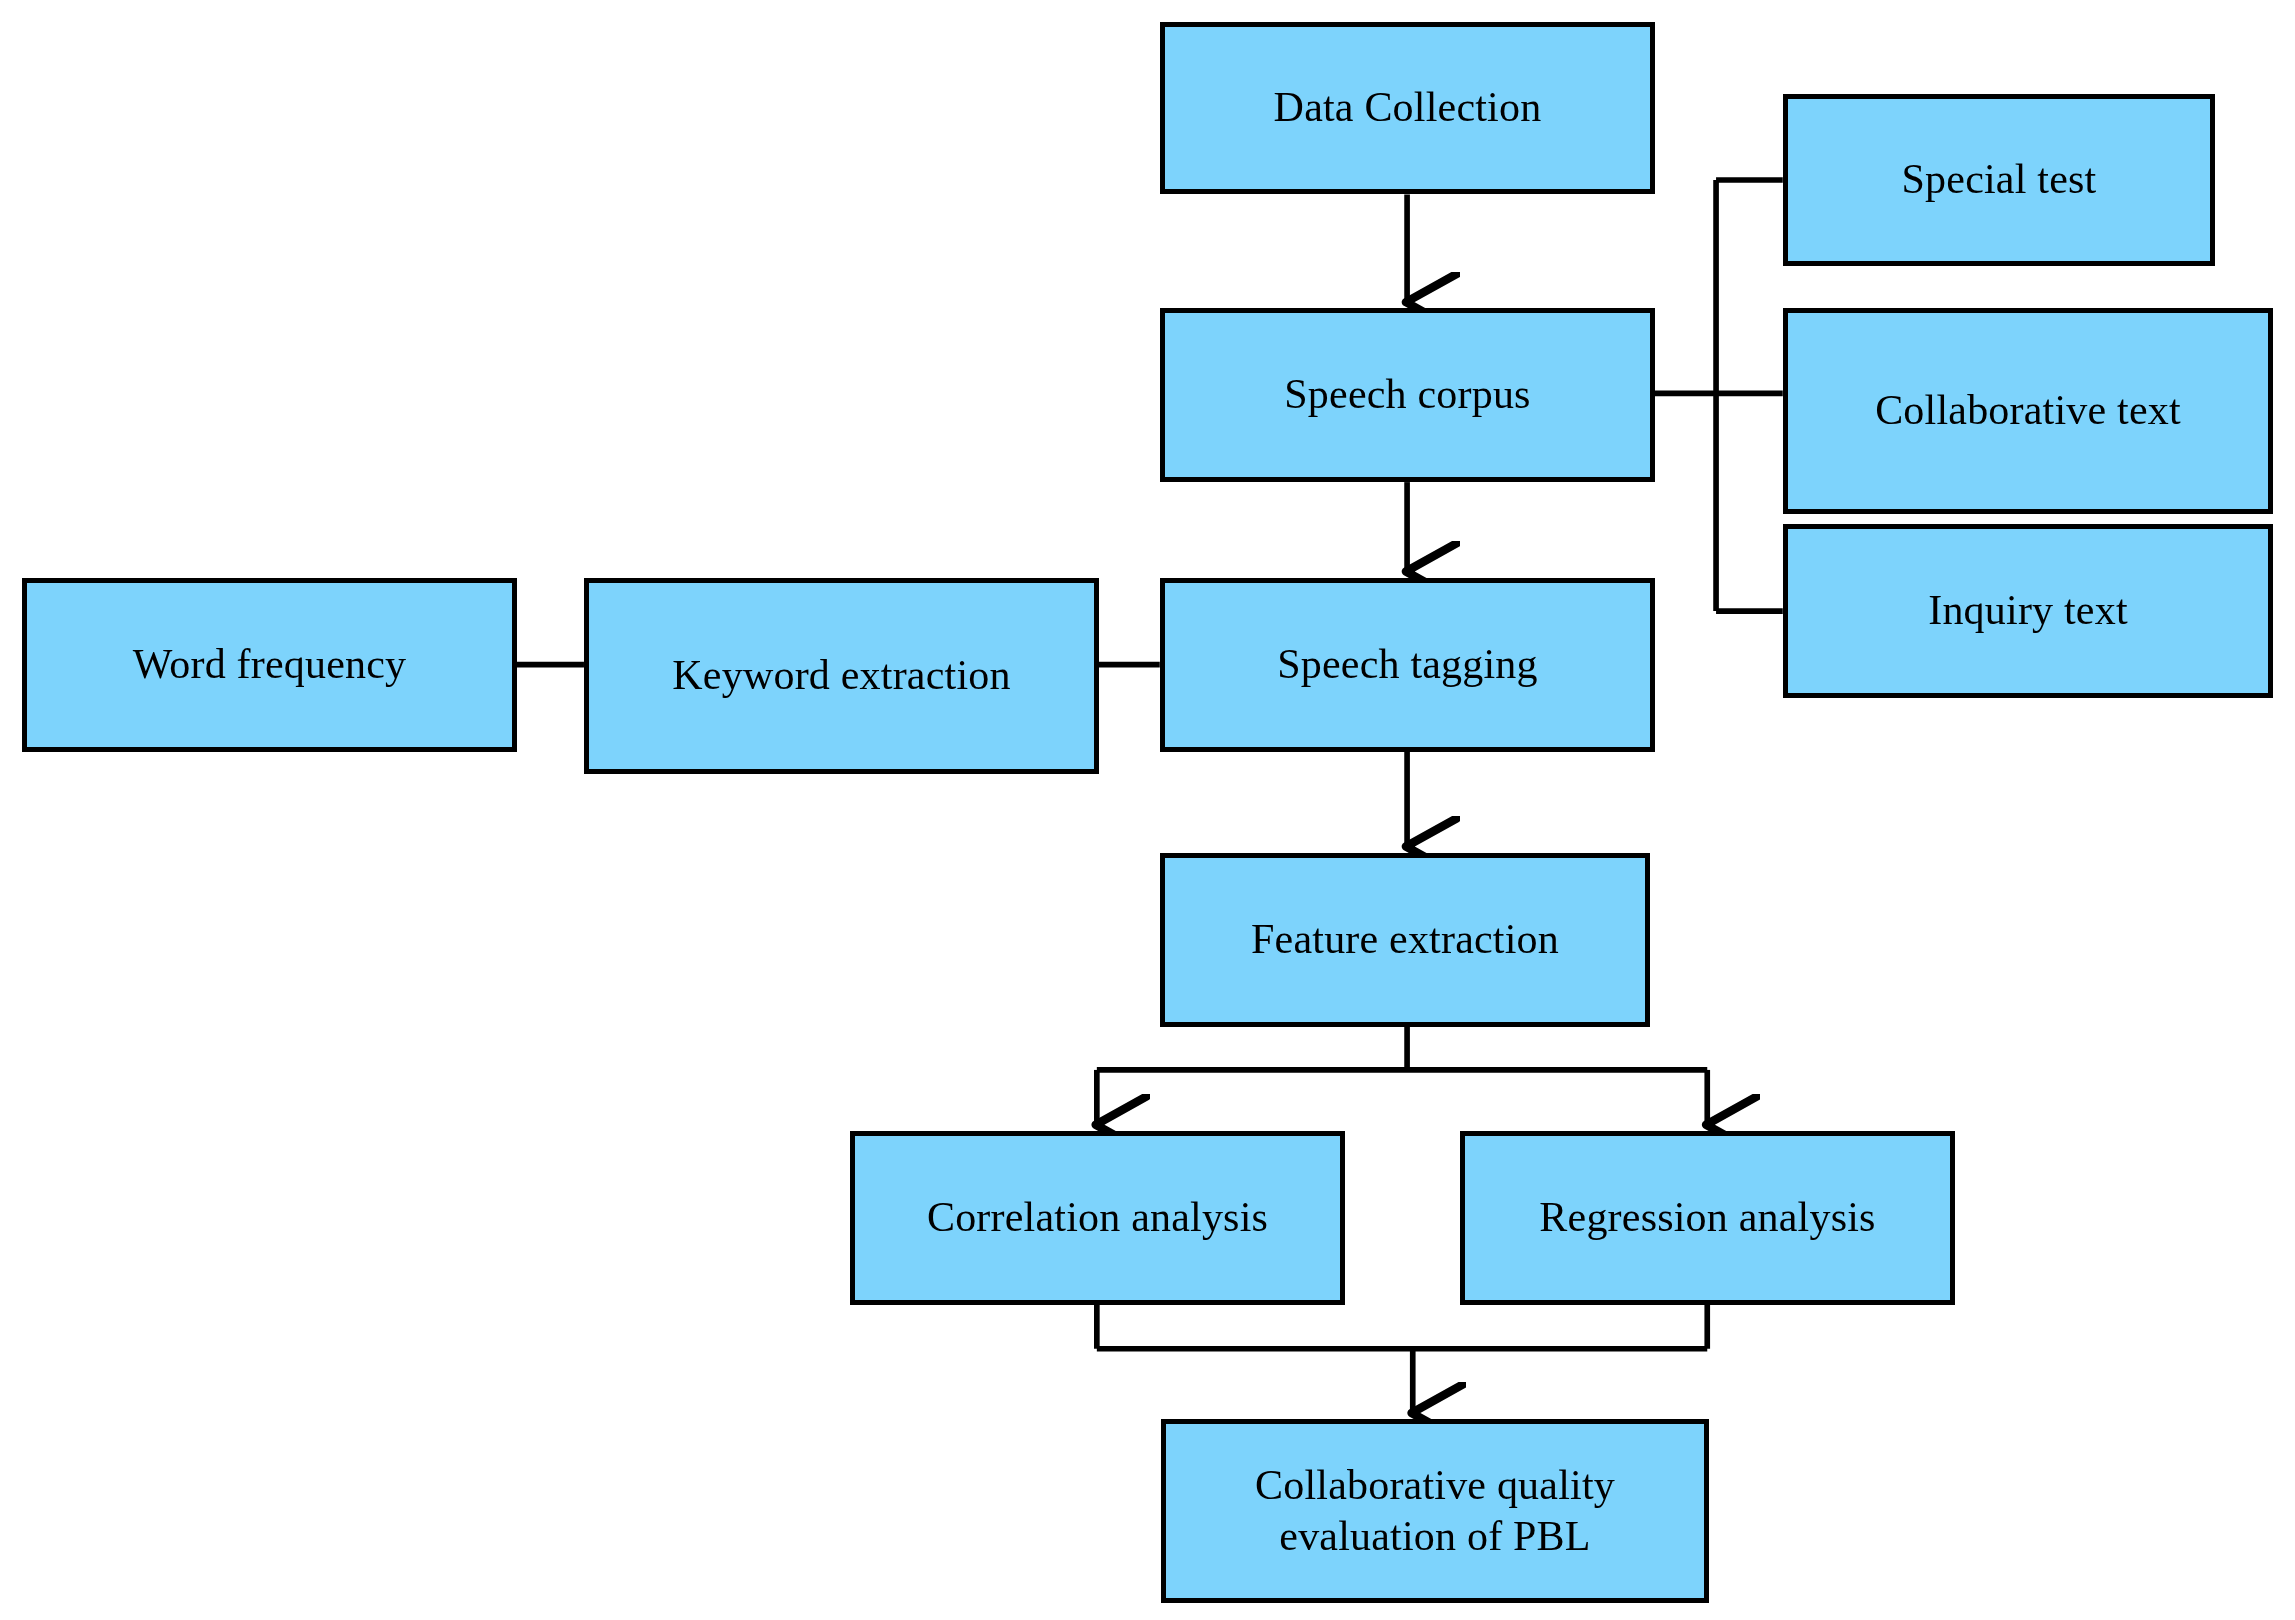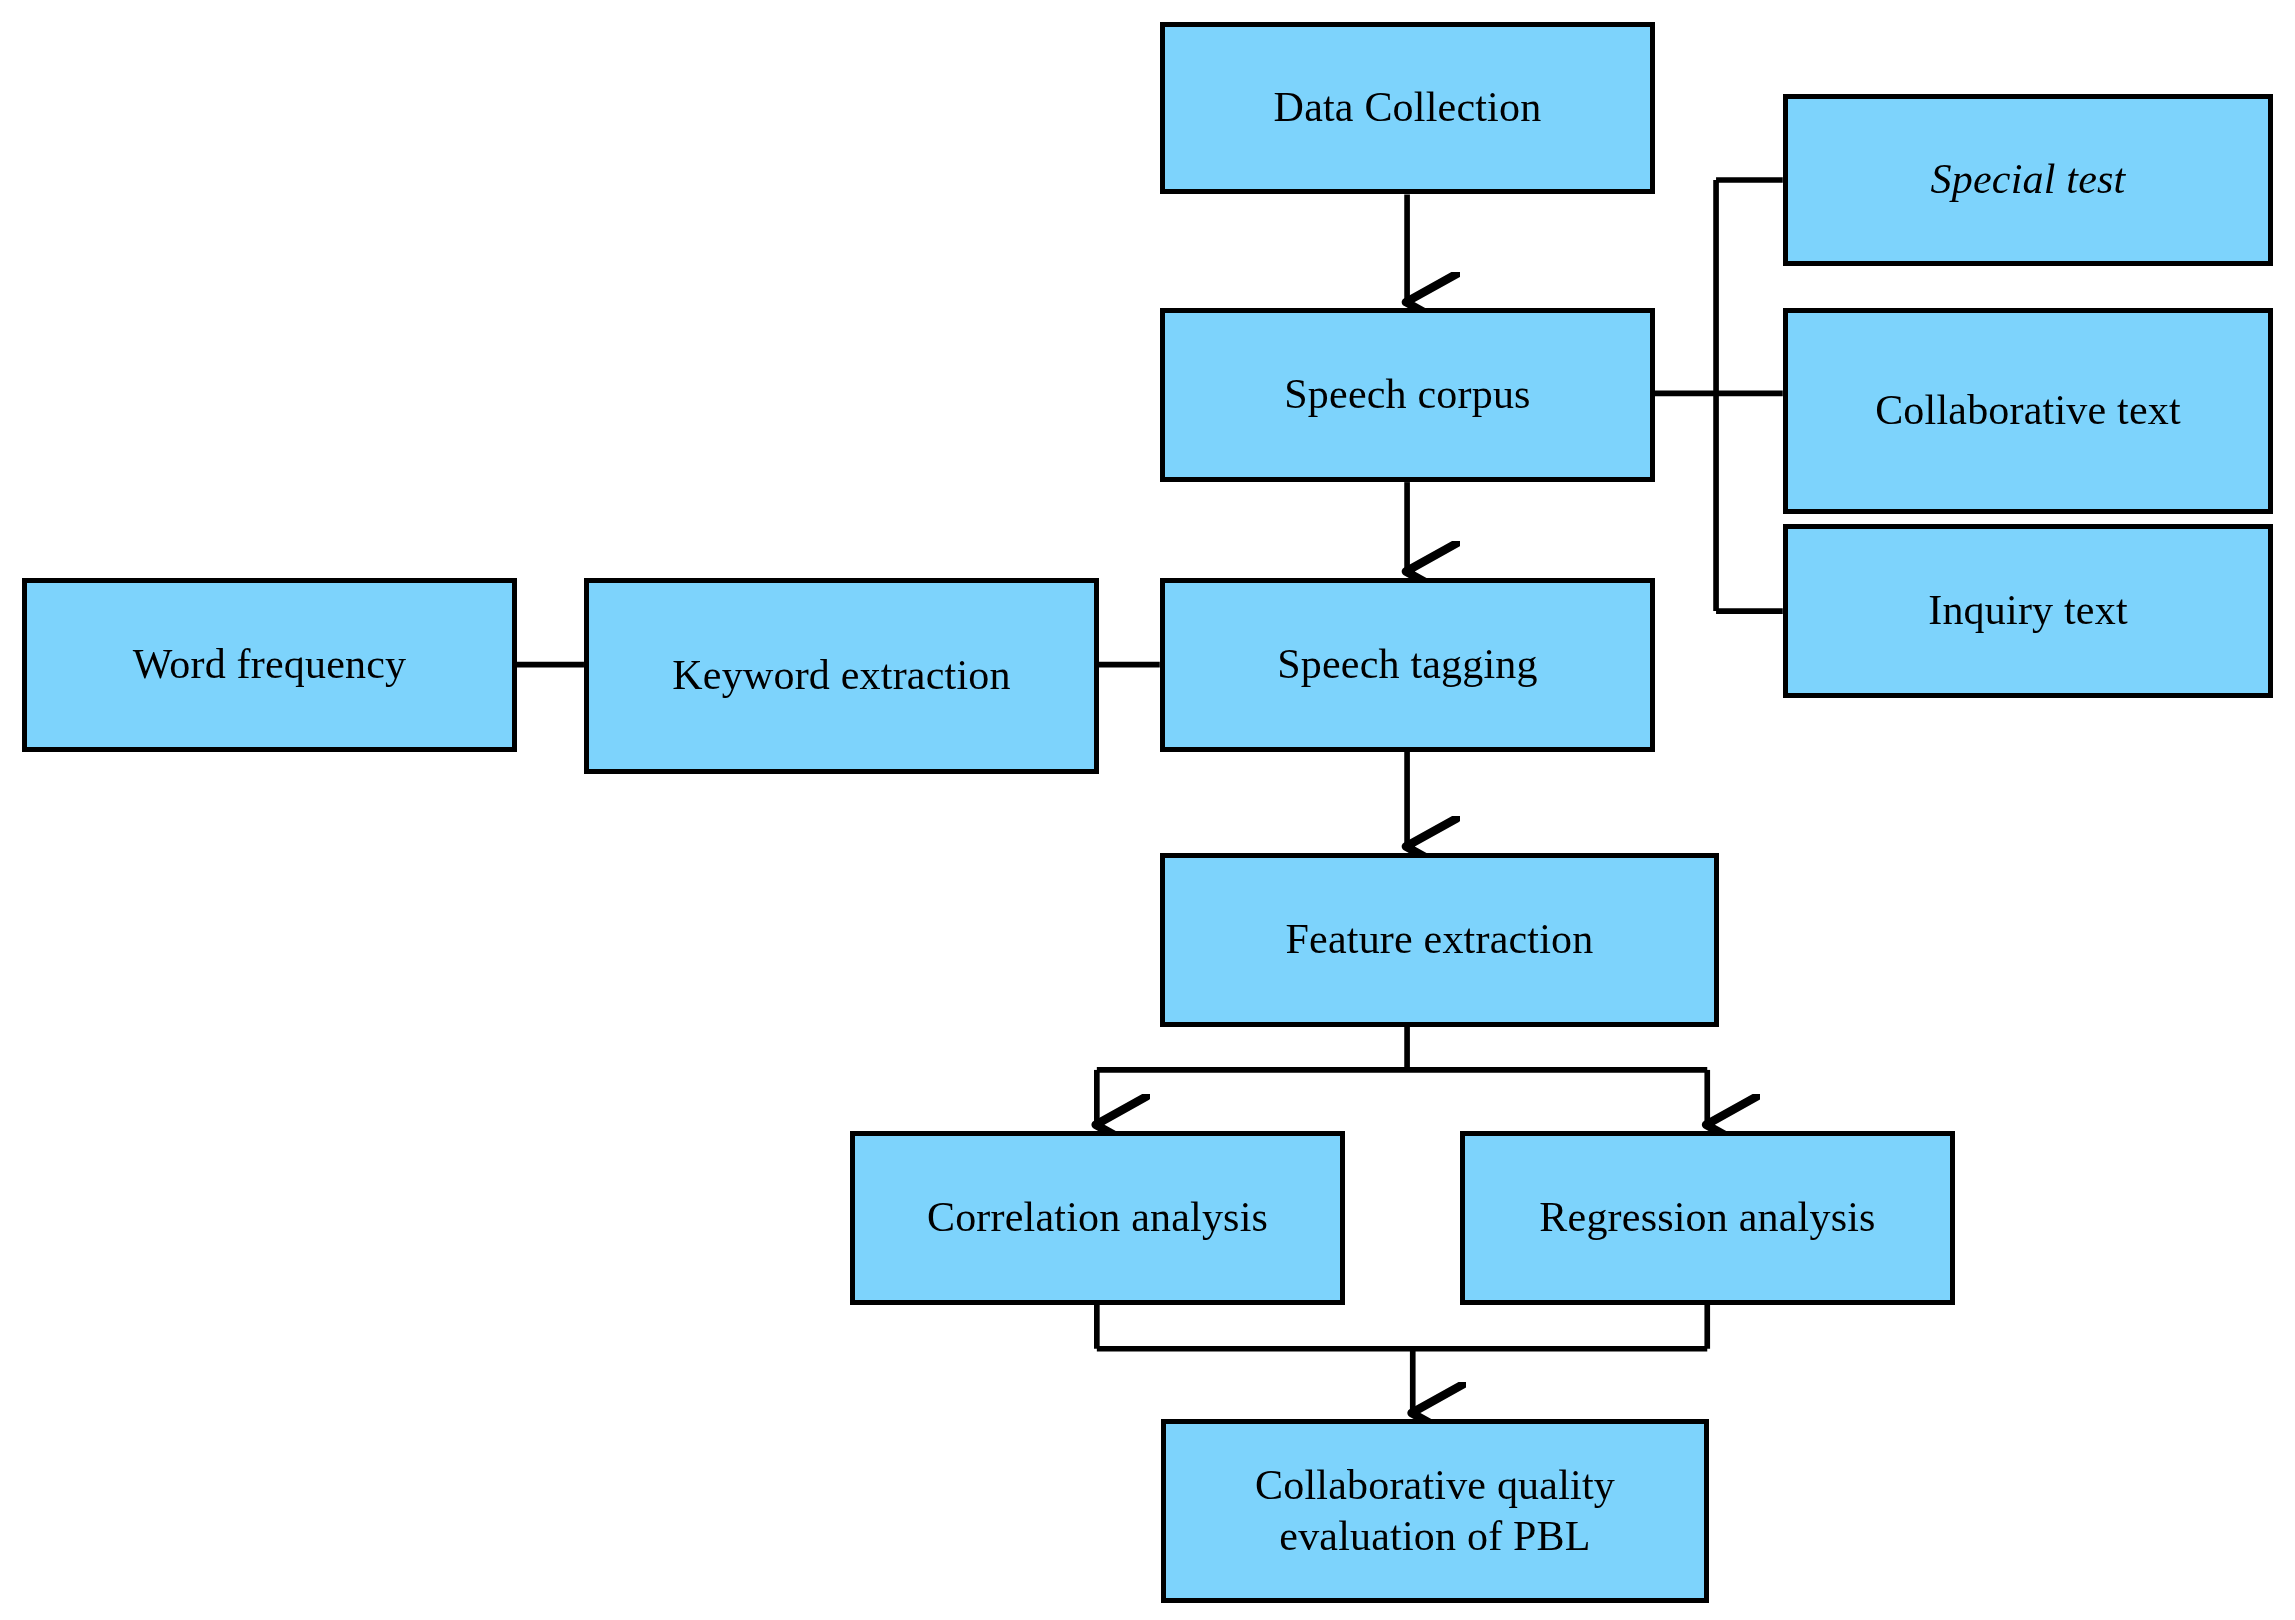--- a/index.html
+++ b/index.html
@@ -94,33 +94,33 @@
   </div>
 
   <div class="node" style="left:1160px; top:308px; width:495px; height:174px;">
     <span class="node-text">Speech corpus</span>
   </div>
 
   <div class="node" style="left:1160px; top:578px; width:495px; height:174px;">
     <span class="node-text">Speech tagging</span>
   </div>
 
-  <div class="node" style="left:1160px; top:853px; width:559px; height:174px;">
+  <div class="node" style="left:1160px; top:853px; width:490px; height:174px;">
     <span class="node-text">Feature extraction</span>
   </div>
 
   <div class="node" style="left:22px; top:578px; width:495px; height:174px;">
     <span class="node-text">Word frequency</span>
   </div>
 
   <div class="node" style="left:584px; top:578px; width:515px; height:196px;">
     <span class="node-text">Keyword extraction</span>
   </div>
 
-  <div class="node" style="left:1783px; top:94px; width:490px; height:172px;font-style:italic;">
+  <div class="node" style="left:1783px; top:94px; width:432px; height:172px;">
     <span class="node-text">Special test</span>
   </div>
 
   <div class="node" style="left:1783px; top:308px; width:490px; height:206px;">
     <span class="node-text">Collaborative text</span>
   </div>
 
   <div class="node" style="left:1783px; top:524px; width:490px; height:174px;">
     <span class="node-text">Inquiry text</span>
   </div>

